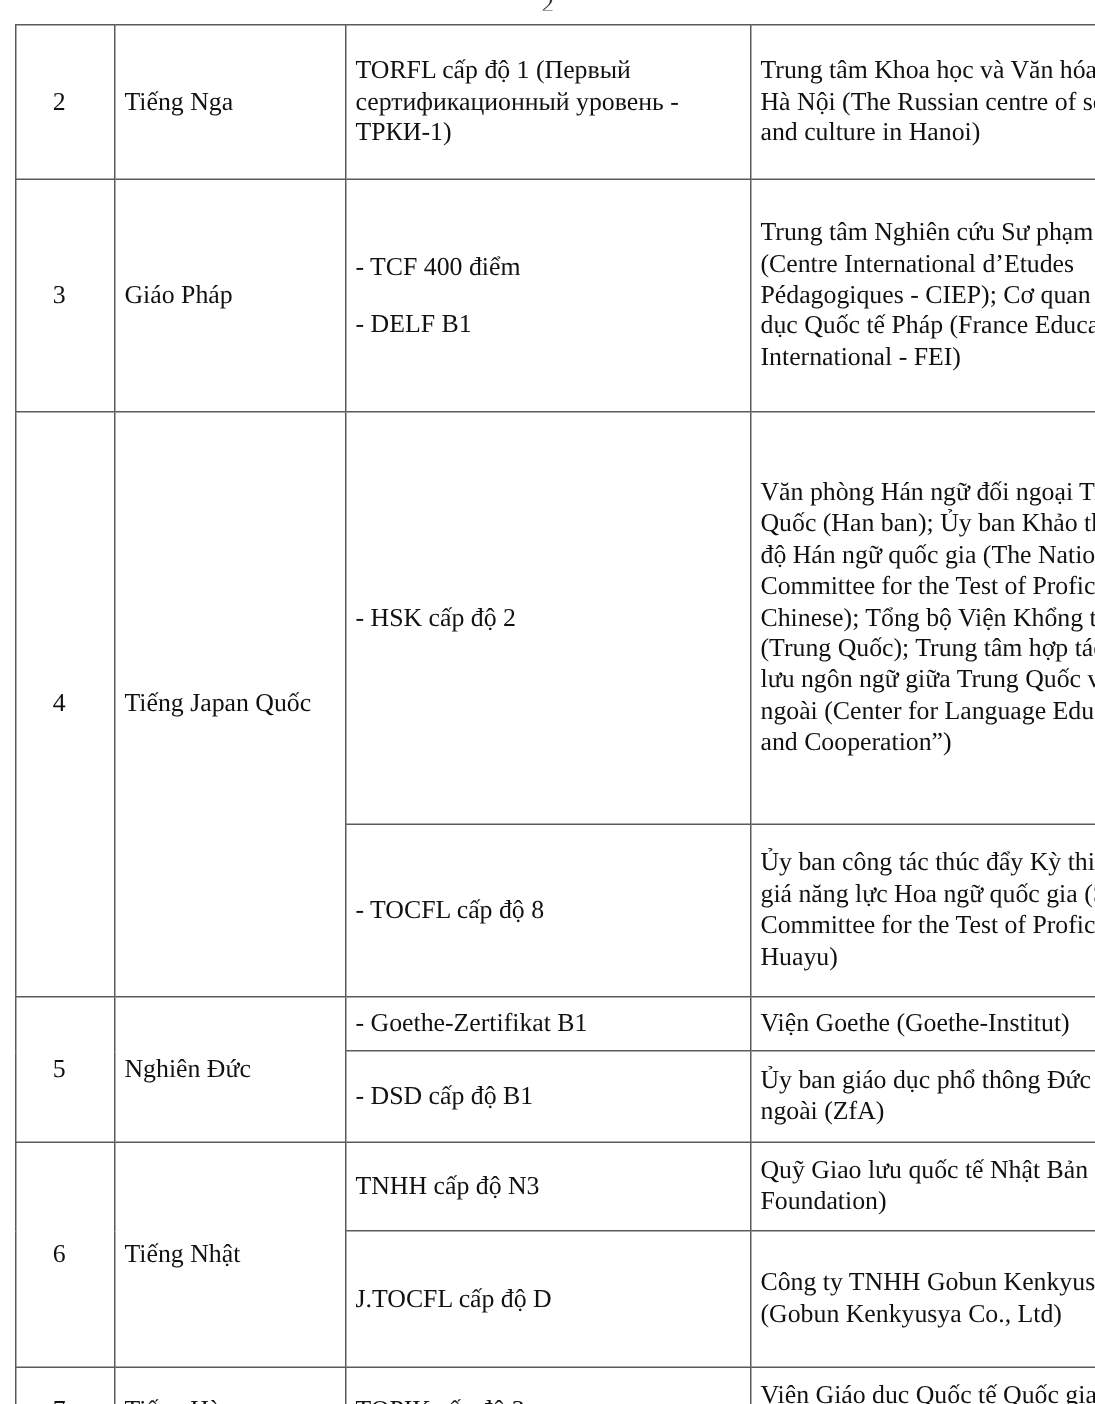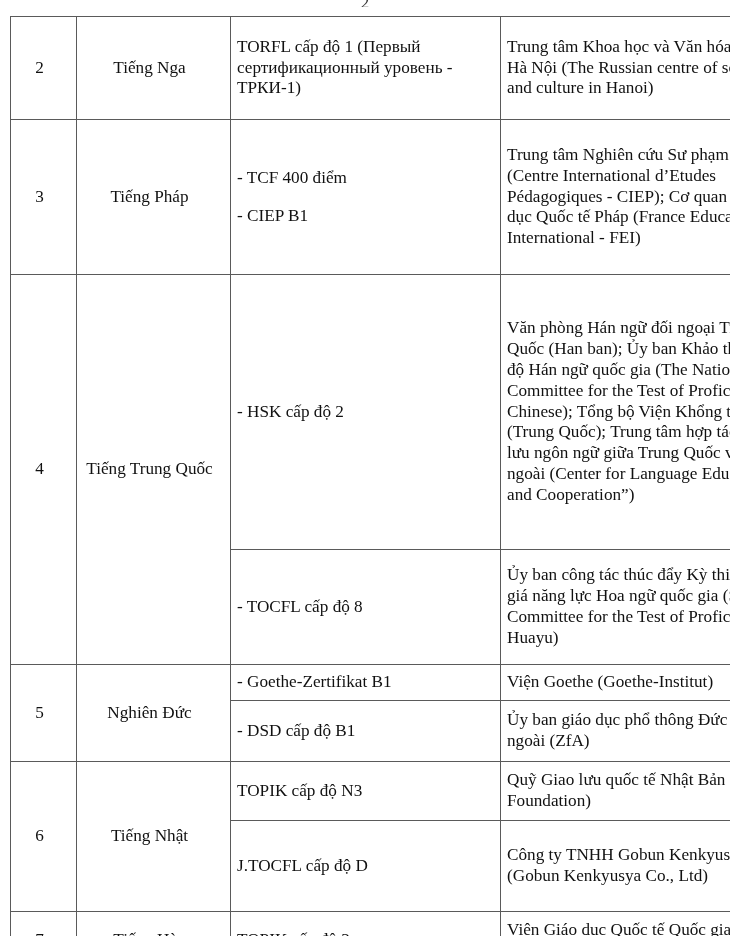--- a/index.html
+++ b/index.html
@@ -51,21 +51,20 @@
     vertical-align: middle;
     word-wrap: break-word;
   }
   td.col-no {
     width: 45px;
     text-align: center;
     vertical-align: middle;
   }
   td.col-lang {
     width: 133px;
-    text-align: center;
     vertical-align: middle;
   }
   td.col-cert {
     width: 249px;
     text-align: left;
     vertical-align: middle;
   }
   td.col-org {
     width: 282px;
     text-align: left;
@@ -109,37 +108,37 @@
           <td class="col-org">
             <span class="org-text">Trung tâm Khoa học và Văn hóa Nga tại Hà Nội (The Russian centre of science and culture in Hanoi)</span>
           </td>
         </tr>
 
         <tr>
           <td class="col-no">
             <span>3</span>
           </td>
           <td class="col-lang">
-            <span class="lang-text">Tiếng Pháp</span>
+            <span class="lang-text">Giáo Pháp</span>
           </td>
           <td class="col-cert" style="height:148px">
             <span class="cert-line">- TCF 400 điểm</span>
-            <span class="cert-line">- CIEP B1</span>
+            <span class="cert-line">- DELF B1</span>
           </td>
           <td class="col-org">
             <span class="org-text">Trung tâm Nghiên cứu Sư phạm quốc tế (Centre International d’Etudes Pédagogiques - CIEP); Cơ quan Giáo dục Quốc tế Pháp (France Education International - FEI)</span>
           </td>
         </tr>
 
         <tr>
           <td class="col-no" rowspan="2">
             <span>4</span>
           </td>
           <td class="col-lang" rowspan="2">
-            <span class="lang-text">Tiếng Trung Quốc</span>
+            <span class="lang-text">Tiếng Japan Quốc</span>
           </td>
           <td class="col-cert" style="height:268px">
             <span class="cert-line">- HSK cấp độ 2</span>
           </td>
           <td class="col-org">
             <span class="org-text">Văn phòng Hán ngữ đối ngoại Trung Quốc (Han ban); Ủy ban Khảo thí trình độ Hán ngữ quốc gia (The National Committee for the Test of Proficiency in Chinese); Tổng bộ Viện Khổng tử (Trung Quốc); Trung tâm hợp tác giao lưu ngôn ngữ giữa Trung Quốc và nước ngoài (Center for Language Education and Cooperation”)</span>
           </td>
         </tr>
 
         <tr>
@@ -176,21 +175,21 @@
         </tr>
 
         <tr>
           <td class="col-no" rowspan="2">
             <span>6</span>
           </td>
           <td class="col-lang" rowspan="2">
             <span class="lang-text">Tiếng Nhật</span>
           </td>
           <td class="col-cert" style="height:52px">
-            <span class="cert-line">TOPIK cấp độ N3</span>
+            <span class="cert-line">TNHH cấp độ N3</span>
           </td>
           <td class="col-org">
             <span class="org-text">Quỹ Giao lưu quốc tế Nhật Bản (Japan Foundation)</span>
           </td>
         </tr>
 
         <tr>
           <td class="col-cert" style="height:84px">
             <span class="cert-line">J.TOCFL cấp độ D</span>
           </td>

